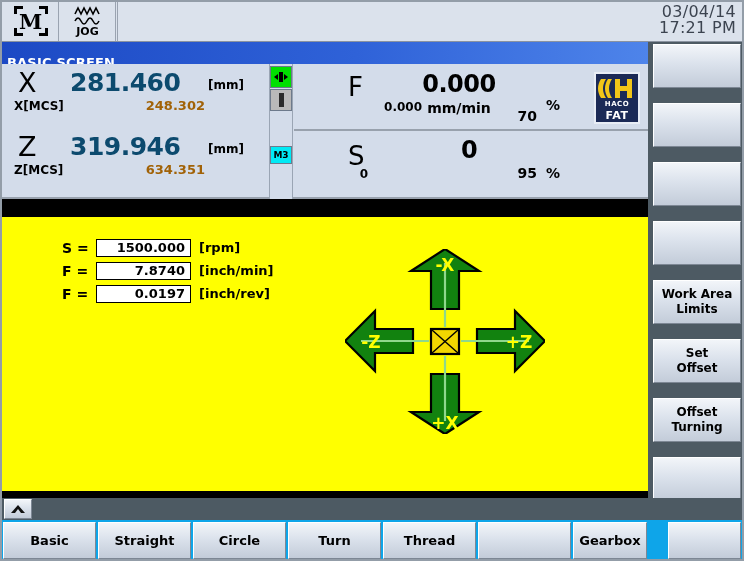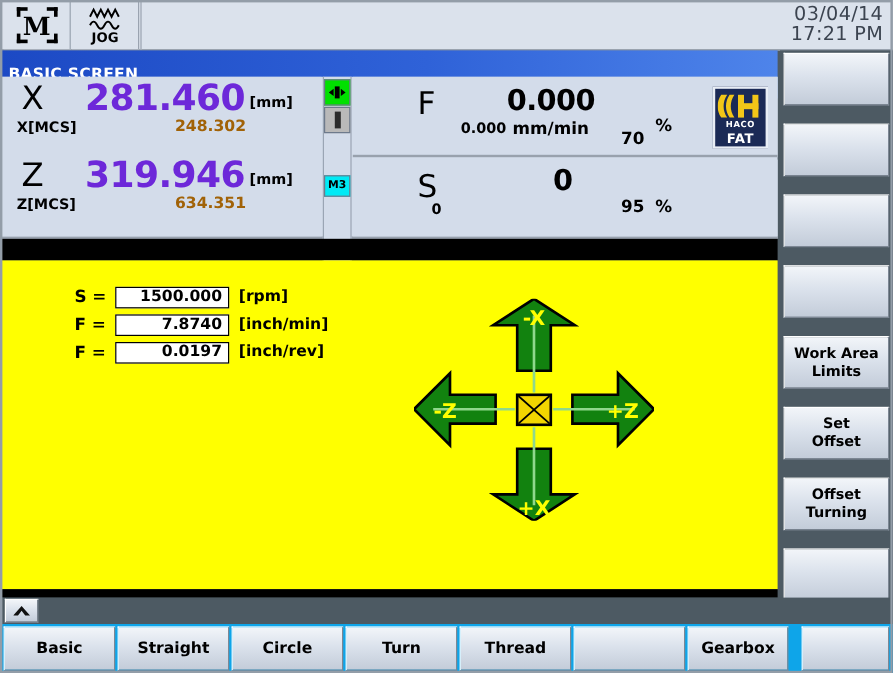--- a/index.html
+++ b/index.html
@@ -98,23 +98,23 @@
     font-family: "DejaVu Sans", sans-serif;
     font-size: 27px; font-weight: normal; color: #000; line-height: 30px;
   }
   .axis-mcs-label {
     position: absolute; left: 14px; top: 31px;
     font-family: "DejaVu Sans", sans-serif;
     font-size: 12px; font-weight: bold; color: #000;
   }
   .axis-value {
     position: absolute; left: 70px; top: 0px; width: 135px;
-    text-align: center;
-    font-family: "DejaVu Sans", sans-serif;
-    font-size: 30px; font-weight: bold; color: #6d28d9; line-height: 30px;
+    text-align: left;
+    font-family: "DejaVu Sans", sans-serif;
+    font-size: 25px; font-weight: bold; color: #0c4a6e; line-height: 30px;
     letter-spacing: -0.5px;
   }
   .axis-unit {
     position: absolute; left: 208px; top: 10px;
     font-family: "DejaVu Sans", sans-serif;
     font-size: 12px; font-weight: bold; color: #000;
   }
   .axis-mcs-value {
     position: absolute; left: 85px; top: 30px; width: 120px;
     text-align: right;
@@ -523,21 +523,21 @@
       </div>
     <div class="bkey" style="left:288px;width:93px">
       <span>Turn</span>
       </div>
     <div class="bkey" style="left:383px;width:93px">
       <span>Thread</span>
       </div>
     <div class="bkey" style="left:478px;width:93px">
       <span></span>
       </div>
-    <div class="bkey" style="left:573px;width:84px">
+    <div class="bkey" style="left:573px;width:74px">
       <span>Gearbox</span>
       </div>
     <div class="bkey" style="left:668px;width:73px">
       <span></span>
       </div>
   </div>
 
   <div class="outerframe"></div>
 </div>
 

